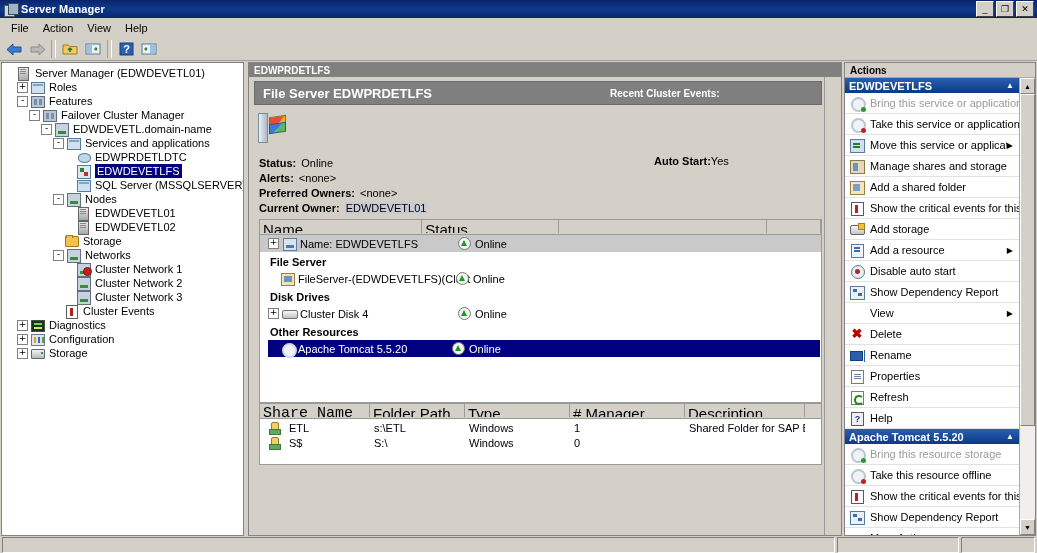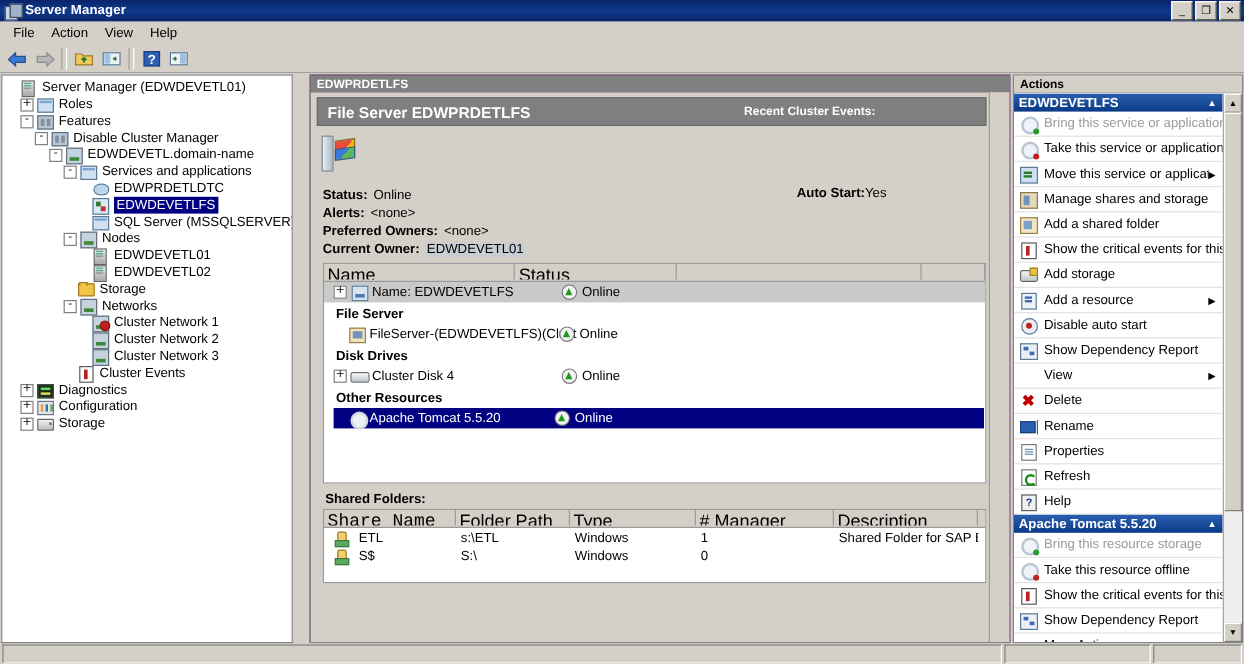--- a/index.html
+++ b/index.html
@@ -80,22 +80,22 @@
   .ic-cfg{position:absolute;left:1px;top:2px;width:12px;height:10px;background:#dfe6ee;border:1px solid #6b7a88;}
   .ic-cfg:after{content:"";position:absolute;left:2px;top:2px;width:2px;height:6px;background:#e8a020;box-shadow:4px 0 0 #3a6ab0,8px 0 0 #58a058;}
   .ic-stor{position:absolute;left:1px;top:3px;width:12px;height:8px;background:linear-gradient(#f2f2f2,#b8bcc0);border:1px solid #60686e;border-radius:1px;}
   .ic-stor:after{content:"";position:absolute;right:1px;top:2px;width:2px;height:2px;background:#3a8a3a;}
   .ic-dtc{position:absolute;left:2px;top:3px;width:11px;height:8px;background:#bcd6ea;border:1px solid #5d7f9c;border-radius:50%/40%;}
   .ic-fs{position:absolute;left:1px;top:1px;width:12px;height:12px;background:#dce8f4;border:1px solid #5a7a9a;}
   .ic-fs:after{content:"";position:absolute;left:2px;top:2px;width:4px;height:4px;background:#3a7a3a;box-shadow:4px 4px 0 #c03030;}
 
   
   .center{
-    flex:1;min-width:0;margin:1px 0 0 14px;display:flex;flex-direction:column;
-    border:1px solid #848484;background:#701a75;
+    flex:1;min-width:0;margin:1px 0 0 4px;display:flex;flex-direction:column;
+    border:1px solid #848484;background:#14532d;
   }
   .cap-bar{
     height:14px;flex:0 0 14px;background:#808080;color:#fff;
     font-weight:bold;font-size:10px;display:flex;align-items:center;padding-left:5px;
   }
   .content-scroll{flex:1;min-height:0;display:flex;background:#d4d0c8;}
   .content-main{flex:1;min-width:0;padding:4px 0 0 5px;overflow:hidden;}
 
   .fs-head{
     height:22px;background:#7f7f7f;color:#fff;display:flex;align-items:center;
@@ -314,21 +314,21 @@
             <span class="ticon">
               <span class="ic-cluster"></span>
             </span>
             <span class="tlabel">Features</span>
           </div>
           <div class="tnode" style="padding-left: 24px;">
             <span class="tbox">-</span>
             <span class="ticon">
               <span class="ic-cluster"></span>
             </span>
-            <span class="tlabel">Disable Cluster Manager</span>
+            <span class="tlabel">Failover Cluster Manager</span>
           </div>
           <div class="tnode" style="padding-left: 36px;">
             <span class="tbox">-</span>
             <span class="ticon">
               <span class="ic-net"></span>
             </span>
             <span class="tlabel">EDWDEVETL.domain-name</span>
           </div>
           <div class="tnode" style="padding-left: 48px;">
             <span class="tbox">-</span>
@@ -541,21 +541,20 @@
                   </span>
                   <span class="rname" style="width: 154px;">Apache Tomcat 5.5.20</span>
                   <span class="onl">
                     <span class="dot"></span>
                     <span class="txt">Online</span>
                   </span>
                 </div>
               </div>
           </div>
 
-          <div class="sf-label">Shared Folders:</div>
           <div class="sf-wrap">
             <div class="sf-head" id="sf-head">
                 <div class="rh" style="width: 110px; font-family: Liberation Mono, monospace;">Share Name</div>
                 <div class="rh" style="width: 95px;">Folder Path</div>
                 <div class="rh" style="width: 105px;">Type</div>
                 <div class="rh" style="width: 115px;"># Manager Connections</div>
                 <div class="rh" style="width: 120px;">Description</div>
               </div>
             <div id="sf-body">
                 <div class="sf-row">

